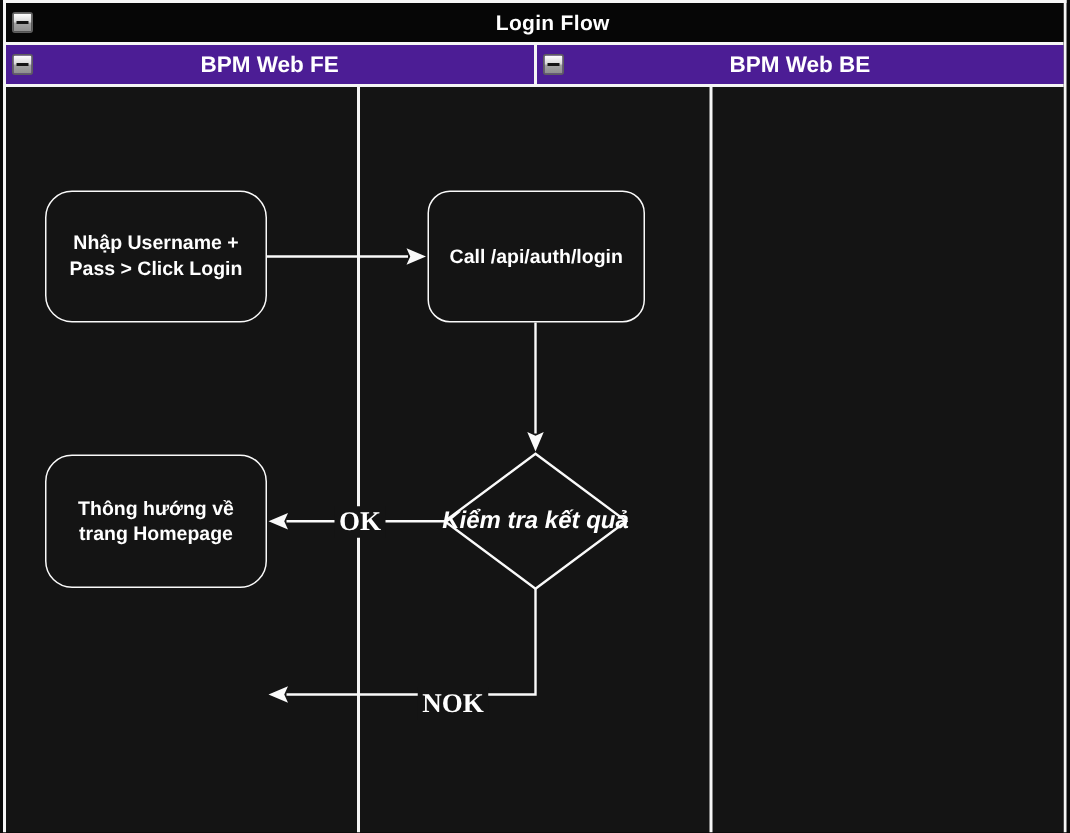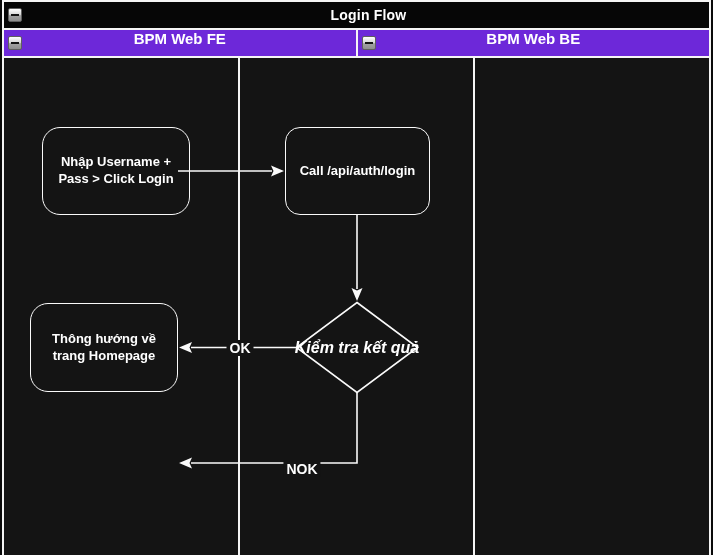--- a/index.html
+++ b/index.html
@@ -21,22 +21,22 @@
     display:flex; flex-direction:column;
   }
   .pool-title-bar {
     height:28px; background:#060606;
     border-bottom:2px solid #f5f5f5;
     position:relative; display:flex; align-items:center; justify-content:center;padding-left:24px;
   }
   .pool-title-text { font-size:14px; font-weight:bold; letter-spacing:0.2px; }
   .lane-header-row { height:28px; display:flex; border-bottom:2px solid #f5f5f5; }
   .lane-header {
-    flex:1; background:#6d28d9; position:relative;
-    display:flex; justify-content:center;
+    flex:1; background:#4c1d95; position:relative;
+    display:flex; align-items:center; justify-content:center;
   }
   .lane-header + .lane-header { border-left:2px solid #f5f5f5; }
   .lane-header-label { font-size:15px; font-weight:bold; }
   .lane-body-row { flex:1; display:flex; }
   .lane-body { flex:1; background:#141414; }
   .lane-body + .lane-body { border-left:2px solid #f5f5f5; }
 
   
   .collapse-btn {
     position:absolute; left:4px; top:50%; transform:translateY(-50%);
@@ -52,33 +52,33 @@
   svg.connectors { position:absolute; left:0; top:0; width:713px; height:555px; }
 
   
   .node {
     position:absolute; background:transparent;
     border:1.5px solid #fafafa; border-radius:18px;
     display:flex; align-items:center; justify-content:center; text-align:center;
     font-size:13px; font-weight:bold; line-height:1.3;
     padding:0 4px; cursor:pointer;
   }
-  .node-fe-input  { left:30px;  top:127px; width:148px; height:88px;margin-left:12px; }
+  .node-fe-input  { left:30px;  top:127px; width:148px; height:88px; }
   .node-be-call   { left:285px; top:127px; width:145px; height:88px; white-space:nowrap;border-radius:15px; }
   .node-homepage  { left:30px;  top:303px; width:148px; height:89px; }
   .node-error     { left:30px;  top:418px; width:148px; height:90px; }
 
   .decision-label {
     position:absolute; left:357px; top:348px; transform:translate(-50%,-50%);
     font-size:16px; font-weight:bold; white-space:nowrap; cursor:pointer;font-style:italic;
   }
   .edge-label {
     position:absolute; transform:translate(-50%,-50%);
     background:#141414; padding:0 3px;
-    font-size:14px; font-weight:bold; cursor:pointer;
+    font-size:18px; font-weight:bold; cursor:pointer;font-family:Liberation Serif, serif;
   }
   .edge-label-ok  { left:240px; top:348px; }
   .edge-label-nok { left:302px; top:469px; }
 </style>
 </head>
 <body>
 
 <div class="canvas">
 
   <div class="pool">

